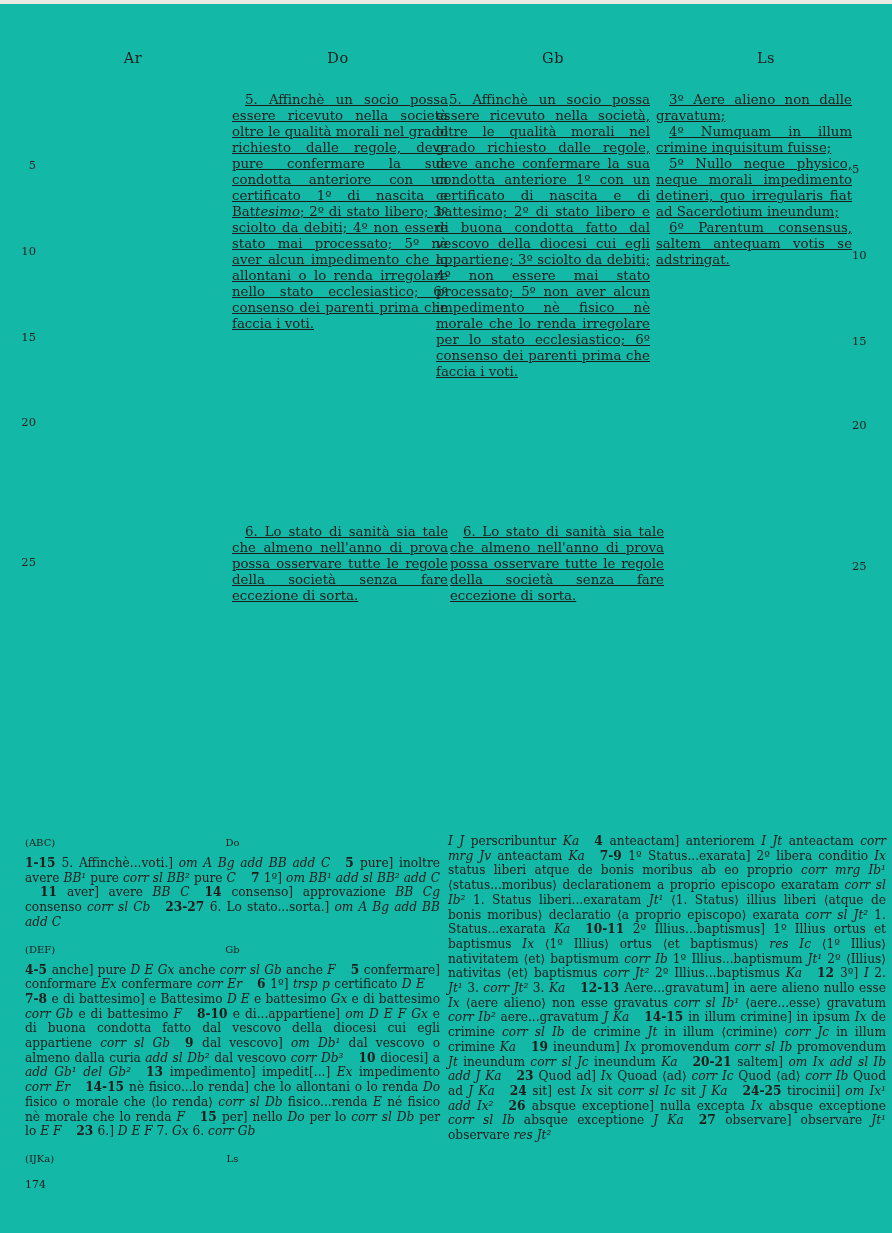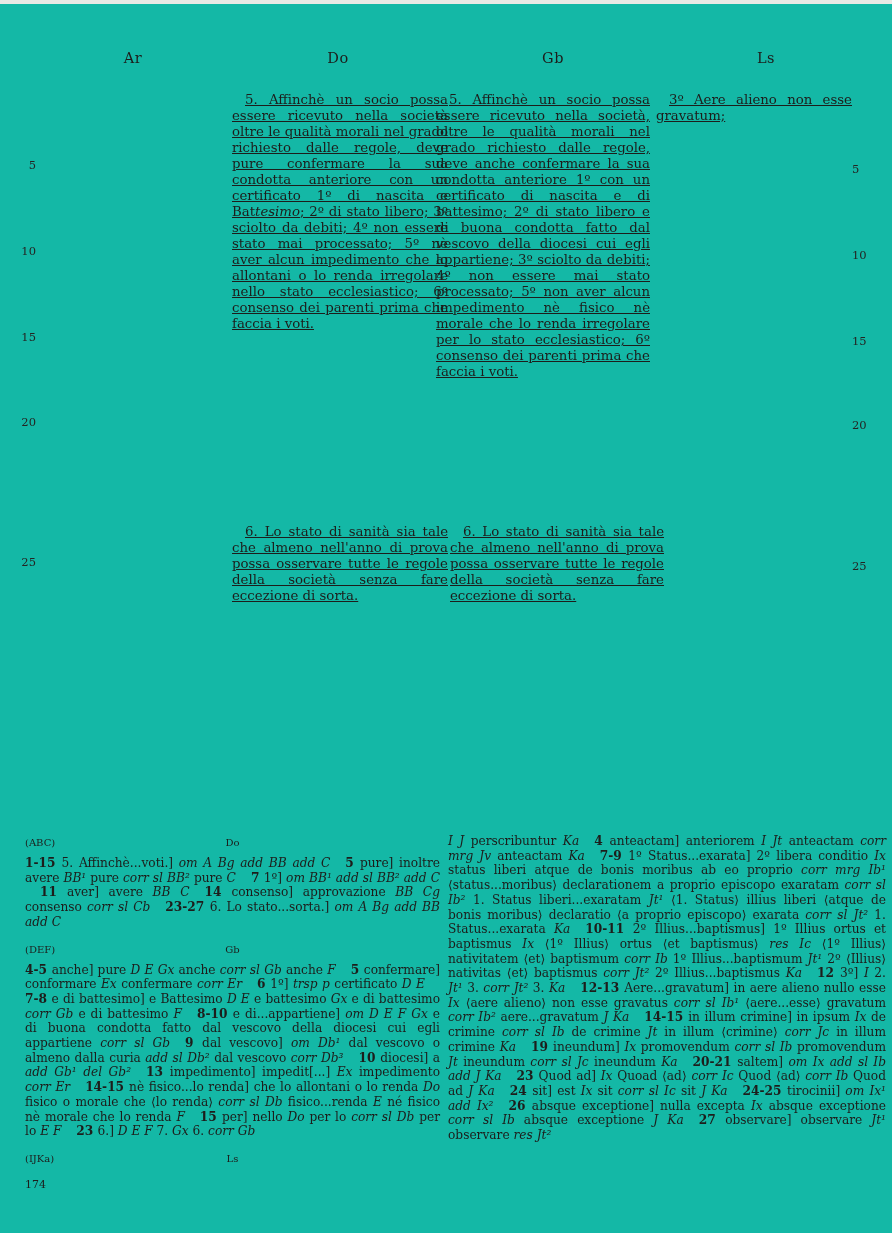--- a/index.html
+++ b/index.html
@@ -54,21 +54,24 @@
   </div>
 
   <div class="maincol" style="left:436px;top:88px;width:214px;">
     <p class="indent">5. Affinchè un socio possa essere ricevuto nella società, oltre le qualità morali nel grado richiesto dalle regole, deve anche confermare la sua condotta anteriore 1º con un certificato di nascita e di battesimo; 2º di stato libero e di buona condotta fatto dal vescovo della diocesi cui egli appartiene; 3º sciolto da debiti; 4º non essere mai stato processato; 5º non aver alcun impedimento nè fisico nè morale che lo renda irregolare per lo stato ecclesiastico; 6º consenso dei parenti prima che faccia i voti.</p>
   </div>
   <div class="maincol" style="left:450px;top:520px;width:214px;">
     <p class="indent">6. Lo stato di sanità sia tale che almeno nell'anno di prova possa osservare tutte le regole della società senza fare eccezione di sorta.</p>
   </div>
 
   <div class="maincol" style="left:656px;top:88px;width:196px;">
-    <p class="indent">3º Aere alieno non esse gravatum;</p>
+    <p class="indent">3º Aere alieno non dalle gravatum;</p>
+    <p class="indent">4º Numquam in illum crimine inquisitum fuisse;</p>
+    <p class="indent">5º Nullo neque physico, neque morali impedimento detineri, quo irregularis fiat ad Sacerdotium ineundum;</p>
+    <p class="indent">6º Parentum consensus, saltem antequam votis se adstringat.</p>
   </div>
 
   <div class="apparatus" style="left:25px;top:832px;width:415px;">
     <div class="app-section">
       <div class="app-head">
         <span class="app-siglum">(ABC)</span>
         <span class="app-witness">Do</span>
       </div>
       <div><span class="rich-b">1-15 </span><span>5. Affinchè...voti.] </span><span class="rich-i">om A Bg add BB add C</span><span class="entry-gap"></span><span class="rich-b">5 </span><span>pure] inoltre avere </span><span class="rich-i">BB¹ </span><span>pure </span><span class="rich-i">corr sl BB² </span><span>pure </span><span class="rich-i">C</span><span class="entry-gap"></span><span class="rich-b">7 </span><span>1º] </span><span class="rich-i">om BB¹ add sl BB² add C</span><span class="entry-gap"></span><span class="rich-b">11 </span><span>aver] avere </span><span class="rich-i">BB C</span><span class="entry-gap"></span><span class="rich-b">14 </span><span>consenso] approvazione </span><span class="rich-i">BB Cg </span><span>consenso </span><span class="rich-i">corr sl Cb</span><span class="entry-gap"></span><span class="rich-b">23-27 </span><span>6. Lo stato...sorta.] </span><span class="rich-i">om A Bg add BB add C</span></div>
     </div>

